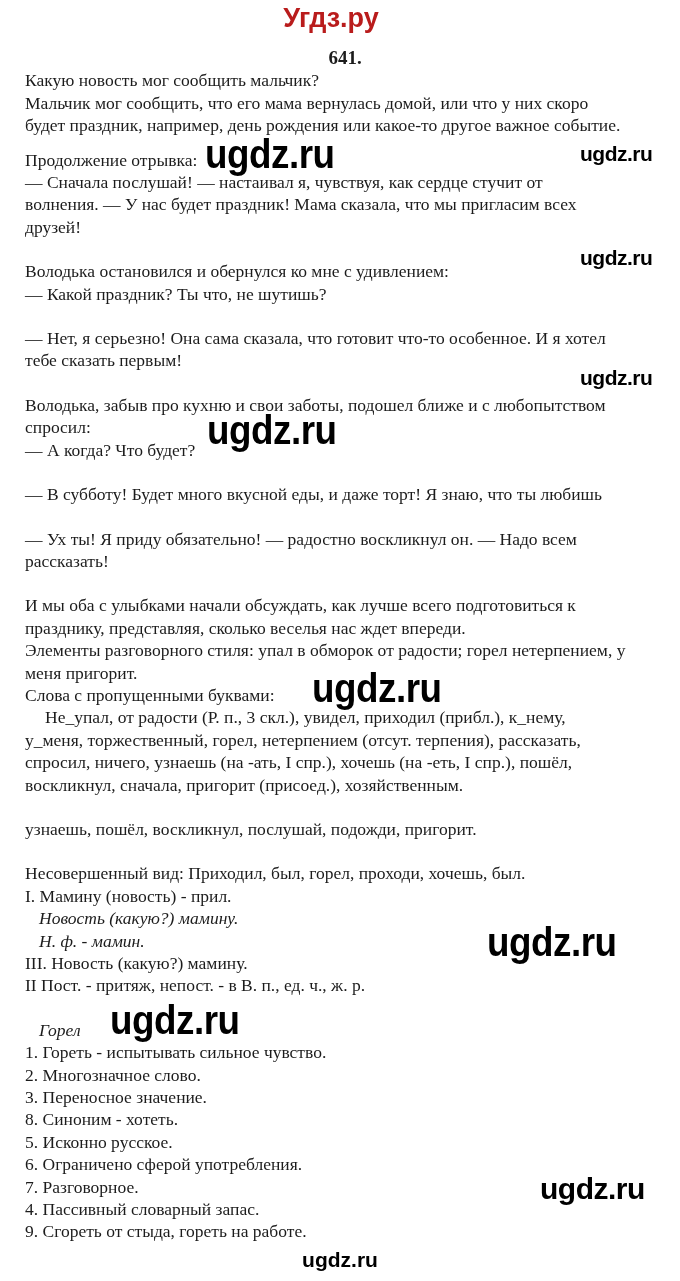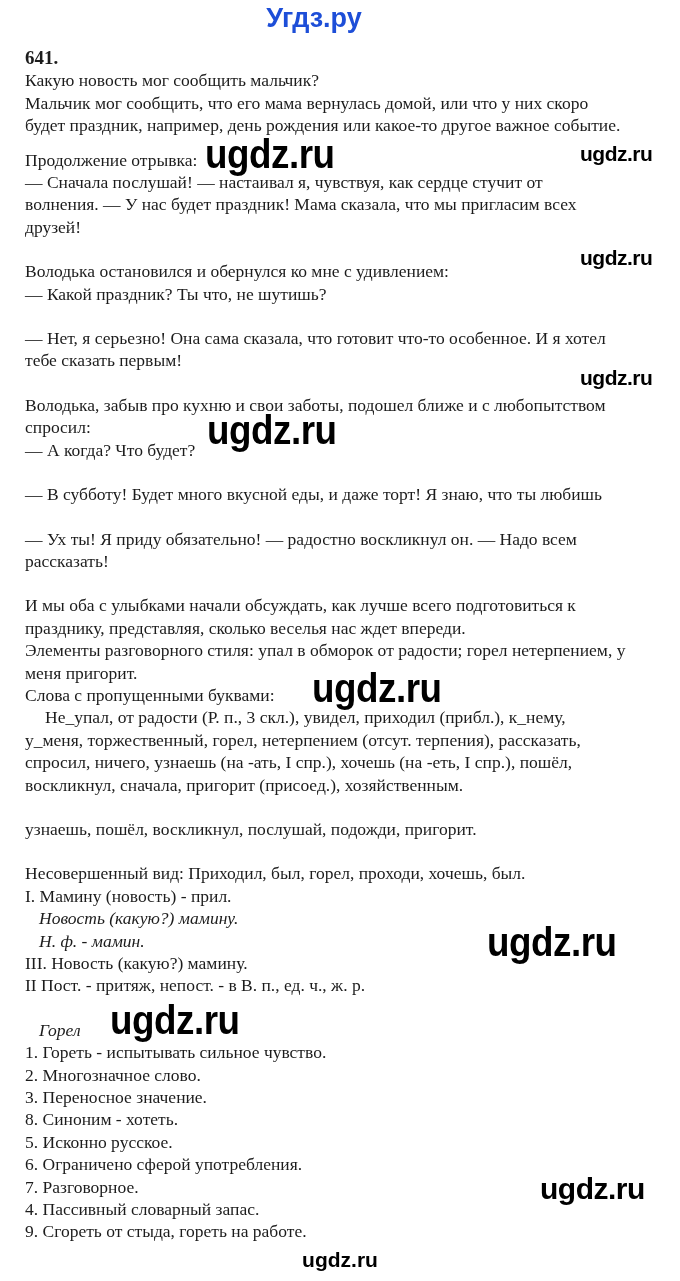--- a/index.html
+++ b/index.html
@@ -1,27 +1,27 @@
 <!DOCTYPE html>
 <html><head>
   <meta charset="utf-8">
   <style>
     html, body { margin: 0; padding: 0; background: #ffffff; }
     body { width: 680px; height: 1281px; position: relative; overflow: hidden; color: #1a1a1a; }
     .header {
-      position: absolute; top: 0; left: 0; width: 628px; height: 40px;
+      position: absolute; top: 0; left: 17px; width: 628px; height: 40px;
       text-align: center; font-family: "Liberation Sans", sans-serif;
-      font-weight: bold; font-size: 27px; line-height: 36px; color: #1d4ed8;
+      font-weight: bold; font-size: 27px; line-height: 36px; color: #b91c1c;
     }
     .doc {
       position: absolute; left: 25px; top: 44px; width: 640px;
       font-family: "Liberation Serif", serif; font-size: 17.5px; line-height: 22.4px; color: #1c1c1c;
     }
     .doc p { margin: 0; }
-    .num { font-weight: bold; font-size: 19px; margin-top: 3px !important; }
+    .num { font-weight: bold; font-size: 19px; margin-top: 3px !important; text-align: center; }
     .gap { height: 22px; }
     .gap-s { height: 12px; }
     .indent { padding-left: 20px; }
     .indent-s { padding-left: 14px; font-style: italic; }
     .wm {
       position: absolute; font-family: "Liberation Sans", sans-serif; font-weight: bold;
       color: #000; letter-spacing: -0.5px; white-space: nowrap;
     }
     .wm-big { font-size: 40px; line-height: 40px; transform: scaleX(0.92); transform-origin: left top; }
     .wm-small { font-size: 21px; line-height: 22px; }

